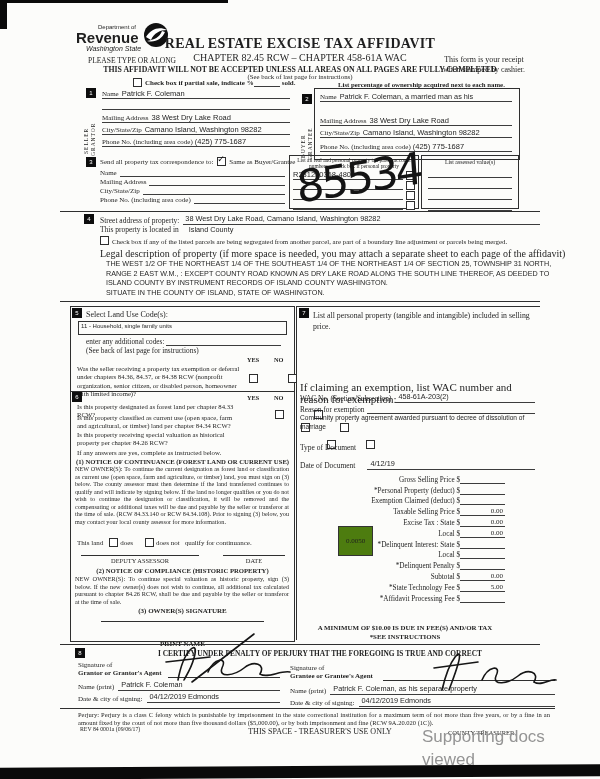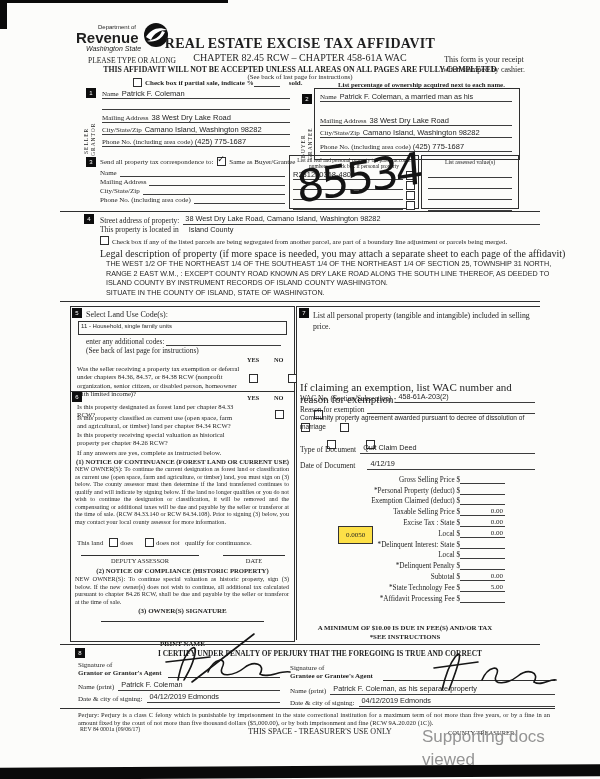--- a/index.html
+++ b/index.html
@@ -19,21 +19,21 @@
   .ul{border-bottom:1px solid #3c3c3c;}
   .vlabel{writing-mode:vertical-rl;transform:rotate(180deg);font-size:5.5px;letter-spacing:1px;}
   .hline{border-top:1px solid #2f2f2f;height:0;}
   .vline{border-left:1px solid #2f2f2f;width:0;}
   .frow{display:flex;align-items:flex-end;white-space:nowrap;}
   .mrow{display:flex;align-items:flex-end;height:10.8px;position:relative;font-size:7.2px;margin-left:38px;}
   .mlabel{flex:0 0 122px;text-align:right;white-space:nowrap;}
   .mline{flex:1;border-bottom:1px solid #3c3c3c;position:relative;height:9px;}
   .mval{position:absolute;right:2px;bottom:0;font-size:7px;}
   .ratebox{position:absolute;left:0;top:-1px;border:1px solid #333;font-size:7px;
-           padding:4px 7px;background:#fde047;}
+           padding:10px 7px;background:#4d7c0f;}
   .prow{display:flex;align-items:flex-end;height:10px;margin:0 3px;}
   .pnum{flex:1;border-bottom:1px solid #3c3c3c;font-size:7.5px;font-family:"Liberation Sans",sans-serif;}
   .aline{border-bottom:1px solid #3c3c3c;height:10px;margin:0 6px;}
   .sig path{fill:none;stroke:#161616;stroke-width:1.6;stroke-linecap:round;}
   .hand{font-family:"DejaVu Sans",sans-serif;font-size:44px;letter-spacing:-3px;color:#141414;
         transform:rotate(-9deg) skewX(-5deg);}
   .stamp{color:#949494;font-family:"Liberation Sans",sans-serif;font-size:17px;line-height:1.35;}
 </style>
 </head>
 <body>
@@ -66,21 +66,21 @@
     <div>This form is your receipt</div>
     <div>when stamped by cashier.</div>
   </div>
   <div class="abs b ctr" style="left:60px;top:65px;width:480px;font-size:7.8px;">THIS AFFIDAVIT WILL NOT BE ACCEPTED UNLESS ALL AREAS ON ALL PAGES ARE FULLY COMPLETED</div>
   <div class="abs ctr" style="left:200px;top:73px;width:200px;font-size:6.8px;">(See back of last page for instructions)</div>
 
   <div class="abs frow" style="left:133px;top:78px;font-size:7px;font-weight:bold;">
     <span class="cb"></span>
     <span style="margin-left:3px;">Check box if partial sale, indicate %</span>
     <span class="ul" style="width:26px;height:8px;"></span>
-    <span style="margin-left:9px;">sold.</span>
+    <span style="margin-left:2px;">sold.</span>
   </div>
   <div class="abs b" style="left:338px;top:81px;font-size:6.8px;">List percentage of ownership acquired next to each name.</div>
 
   <div class="abs badge" style="left:86px;top:88px;">1</div>
   <div class="abs vlabel" style="left:83px;top:102px;height:52px;"><span>SELLER</span></div>
   <div class="abs vlabel" style="left:90px;top:100px;height:56px;"><span>GRANTOR</span></div>
 
   <div class="abs frow ul" style="left:102px;top:87px;width:188px;height:11px;font-size:7px;">
     <span>Name</span>
     <span class="san" style="font-size:7.5px;margin-left:3px;">Patrick F. Coleman</span>
@@ -269,21 +269,20 @@
     <span class="san ul" style="flex:1;font-size:7.2px;margin-left:4px;padding-left:3px;height:10px;">458-61A-203(2)</span>
   </div>
   <div class="abs frow" style="left:300px;top:404px;width:235px;font-size:7.3px;">
     <span>Reason for exemption</span>
     <span class="ul" style="flex:1;height:9px;margin-left:3px;"></span>
   </div>
   <div class="abs san" style="left:300px;top:414px;width:232px;font-size:6.6px;line-height:1.3;">Community property agreement awarded pursuant to decree of dissolution of marriage</div>
 
   <div class="abs frow" style="left:300px;top:443px;width:235px;font-size:7.5px;">
     <span>Type of Document</span>
-    <span class="san ul" style="flex:1;font-size:7.3px;margin-left:4px;padding-left:3px;height:10px;">Quit Claim Deed</span>
   </div>
   <div class="abs frow" style="left:300px;top:459px;width:235px;font-size:7.5px;gap:8px;">
     <span>Date of Document</span>
     <span class="san ul" style="flex:1;font-size:7.3px;margin-left:4px;padding-left:3px;height:10px;">4/12/19</span>
   </div>
 
   <div class="abs" style="left:300px;top:473px;width:205px;">
       <div class="mrow">
         <span class="mlabel">Gross Selling Price  $</span>
         <span class="mline">

